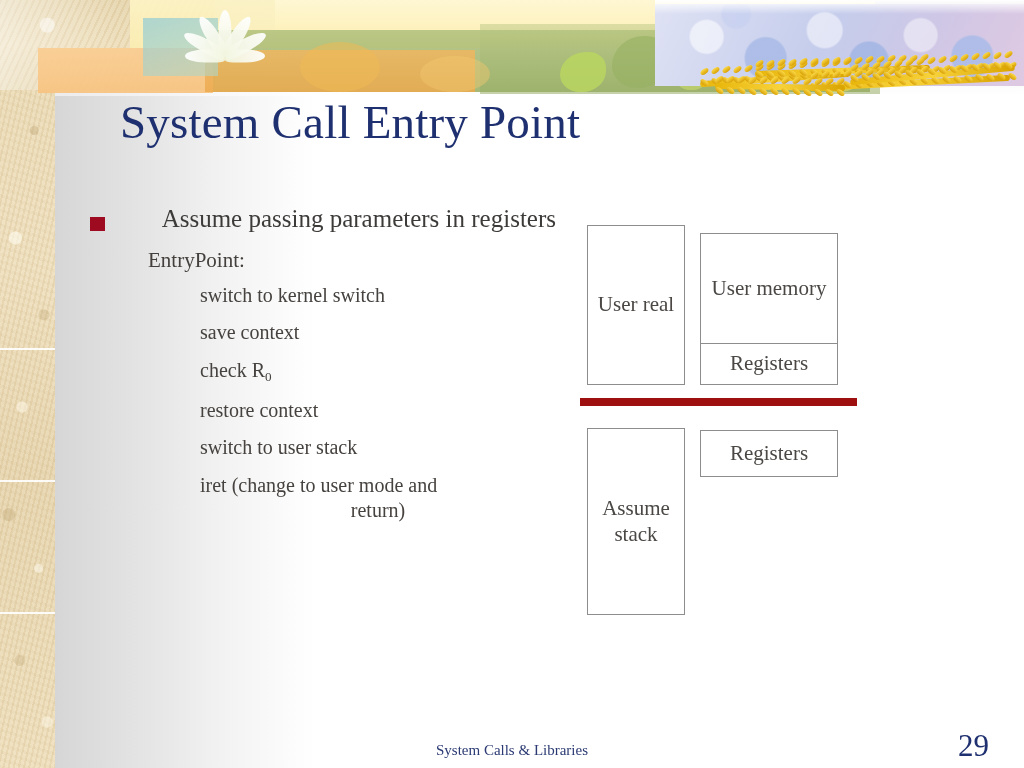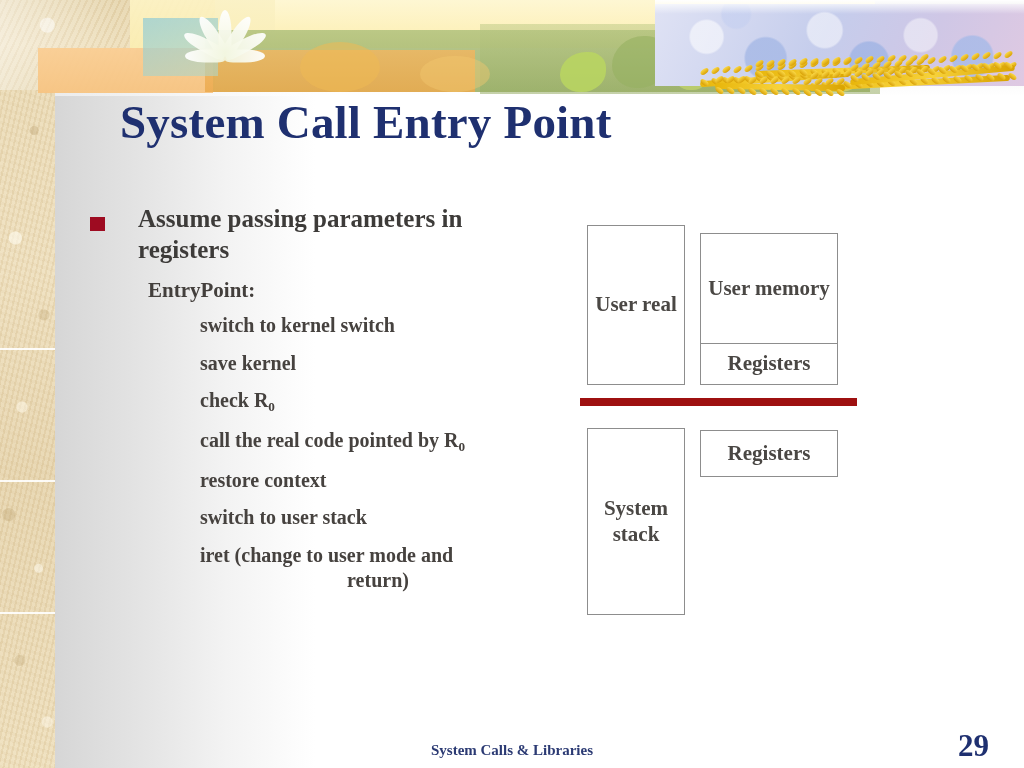--- a/index.html
+++ b/index.html
@@ -3,21 +3,21 @@
 <meta charset="utf-8">
 <style>
   html,body{margin:0;padding:0;}
   body{
     width:1024px;height:768px;overflow:hidden;position:relative;
     background:#ffffff;
     font-family:"Liberation Serif","DejaVu Serif",serif;
   }
 
   
-  #slide{position:absolute;inset:0;background:#ffffff;overflow:hidden;font-weight:bold;}
+  #slide{position:absolute;inset:0;background:#ffffff;overflow:hidden;}
 
   
   .sand-strip{
     position:absolute;left:0;top:0;width:55px;height:768px;
     background:
       radial-gradient(circle at 12% 9%, rgba(255,255,255,.55) 0 5px, transparent 6px),
       radial-gradient(circle at 62% 17%, rgba(186,160,112,.35) 0 4px, transparent 5px),
       radial-gradient(circle at 28% 31%, rgba(255,252,240,.6) 0 6px, transparent 7px),
       radial-gradient(circle at 80% 41%, rgba(190,165,115,.3) 0 5px, transparent 6px),
       radial-gradient(circle at 40% 53%, rgba(255,250,235,.5) 0 5px, transparent 6px),
@@ -117,21 +117,21 @@
 
   
   .title{
     position:absolute;left:120px;top:98px;width:800px;
     font-size:47px;line-height:1.05;color:#1f3070;letter-spacing:.2px;
   }
 
   
   .body-col{position:absolute;left:86px;top:204px;width:470px;color:#3a3a38;}
 
-  .bullet-row{position:relative;padding-left:52px;}
+  .bullet-row{position:relative;padding-left:52px;text-align:right;}
   .bullet-sq{position:absolute;left:4px;top:13px;width:15px;height:14px;background:#9e0b21;}
   .lvl1{font-size:25px;line-height:1.22;color:#3d3b39;}
 
   .lvl2{font-size:21px;line-height:1.25;color:#433f3c;margin-left:62px;margin-top:12px;}
 
   .lvl3-list{margin:10px 0 0 114px;padding:0;list-style:none;}
   .lvl3-list li{font-size:20px;line-height:1.28;color:#46423f;margin-bottom:12px;}
   .lvl3-list li .cont{display:block;text-align:center;}
   sub{font-size:.66em;vertical-align:-.28em;}
 
@@ -367,34 +367,33 @@
 
     <div class="bullet-row">
       <span class="bullet-sq"></span>
       <div class="lvl1">Assume passing parameters in registers</div>
     </div>
 
     <div class="lvl2">EntryPoint:</div>
 
     <ul class="lvl3-list" id="step-list">
         <li><span>switch to kernel switch</span></li>
-        <li><span>save kernel</span></li>
+        <li><span>save context</span></li>
         <li><span>check R</span><sub>0</sub></li>
-        <li><span>call the real code pointed by R</span><sub>0</sub></li>
         <li><span>restore context</span></li>
         <li><span>switch to user stack</span></li>
         <li><span>iret (change to user mode and</span><span class="cont">return)</span></li>
       </ul>
   </div>
 
   <div class="diagram">
     <div class="dbox d-userstack">User real</div>
     <div class="dbox d-usermem">User memory</div>
     <div class="dbox d-userregs">Registers</div>
     <div class="dbox divider"></div>
-    <div class="dbox d-kernstack">System stack</div>
+    <div class="dbox d-kernstack">Assume stack</div>
     <div class="dbox d-kernregs">Registers</div>
   </div>
 
   <div class="footer">System Calls &amp; Libraries</div>
   <div class="pagenum">29</div>
 
 </div>
 
 </body></html>

